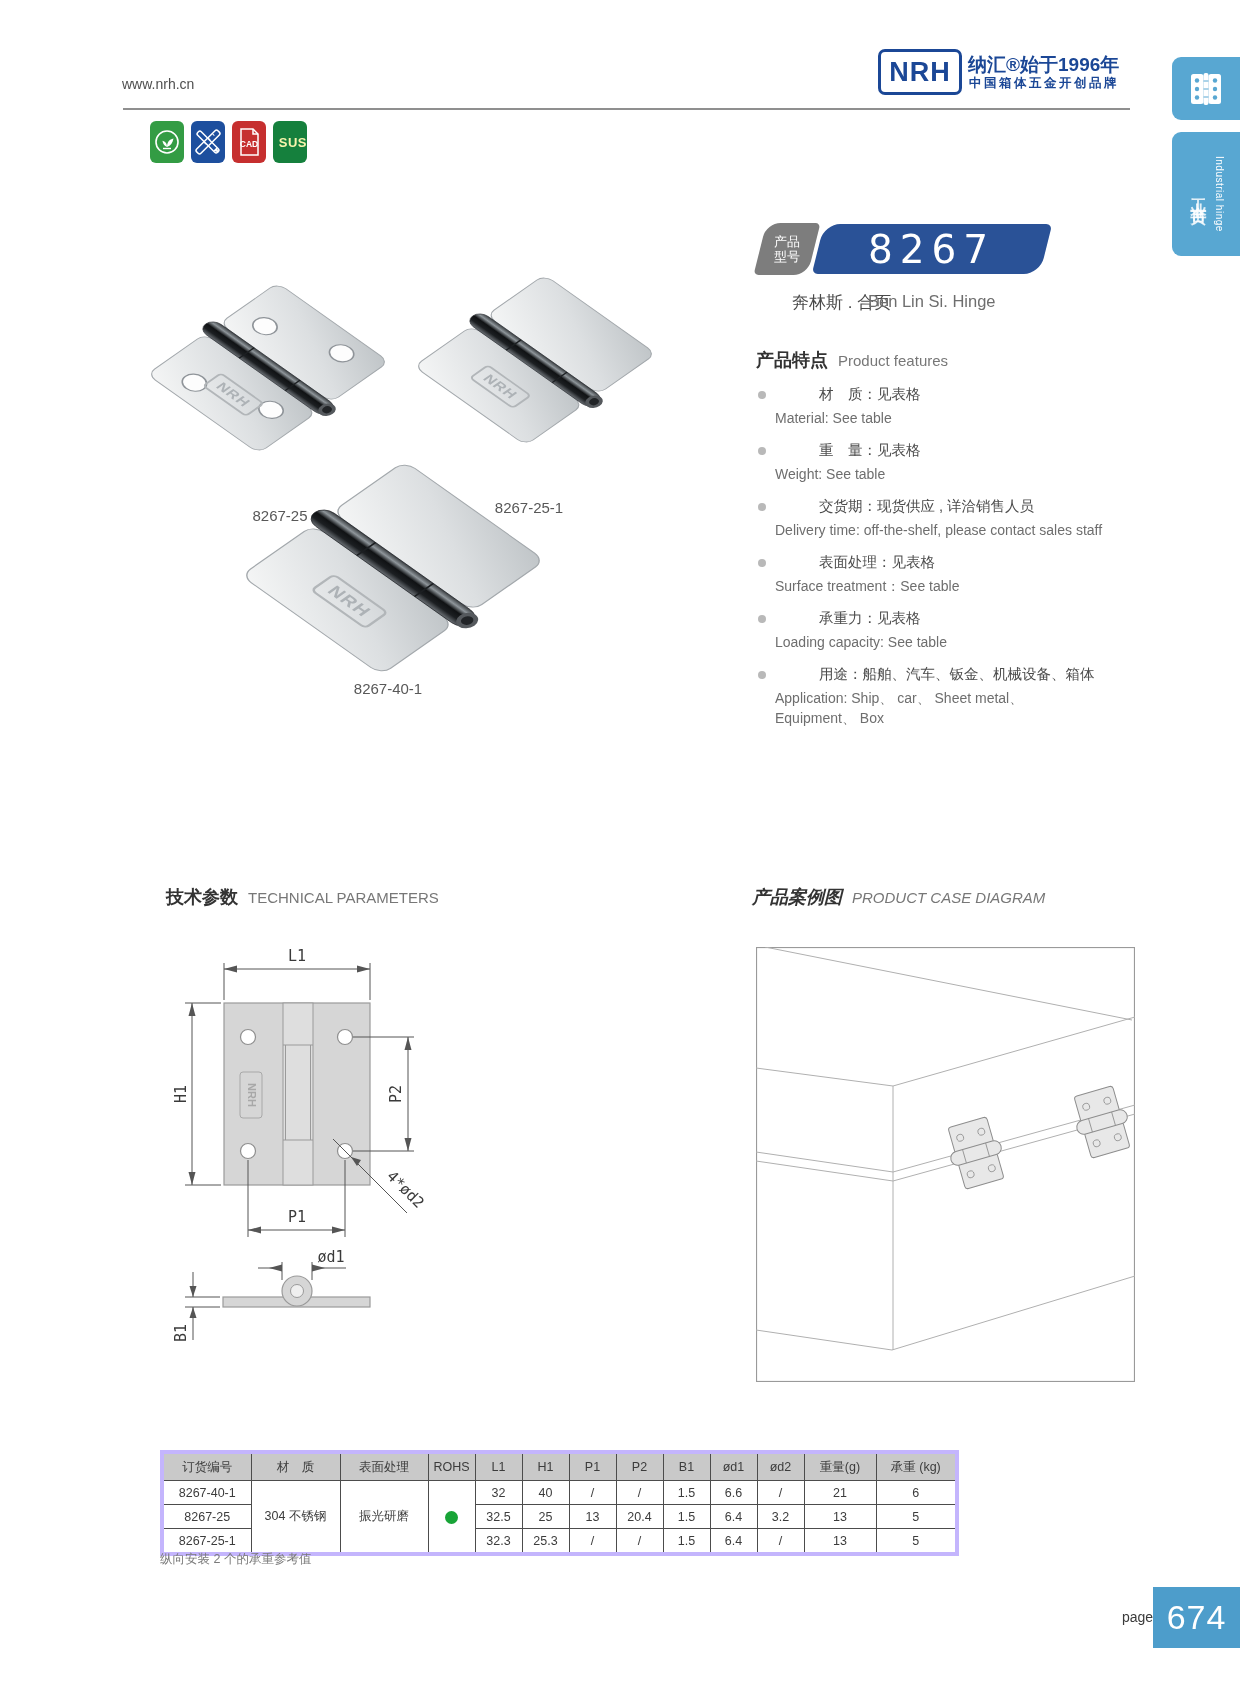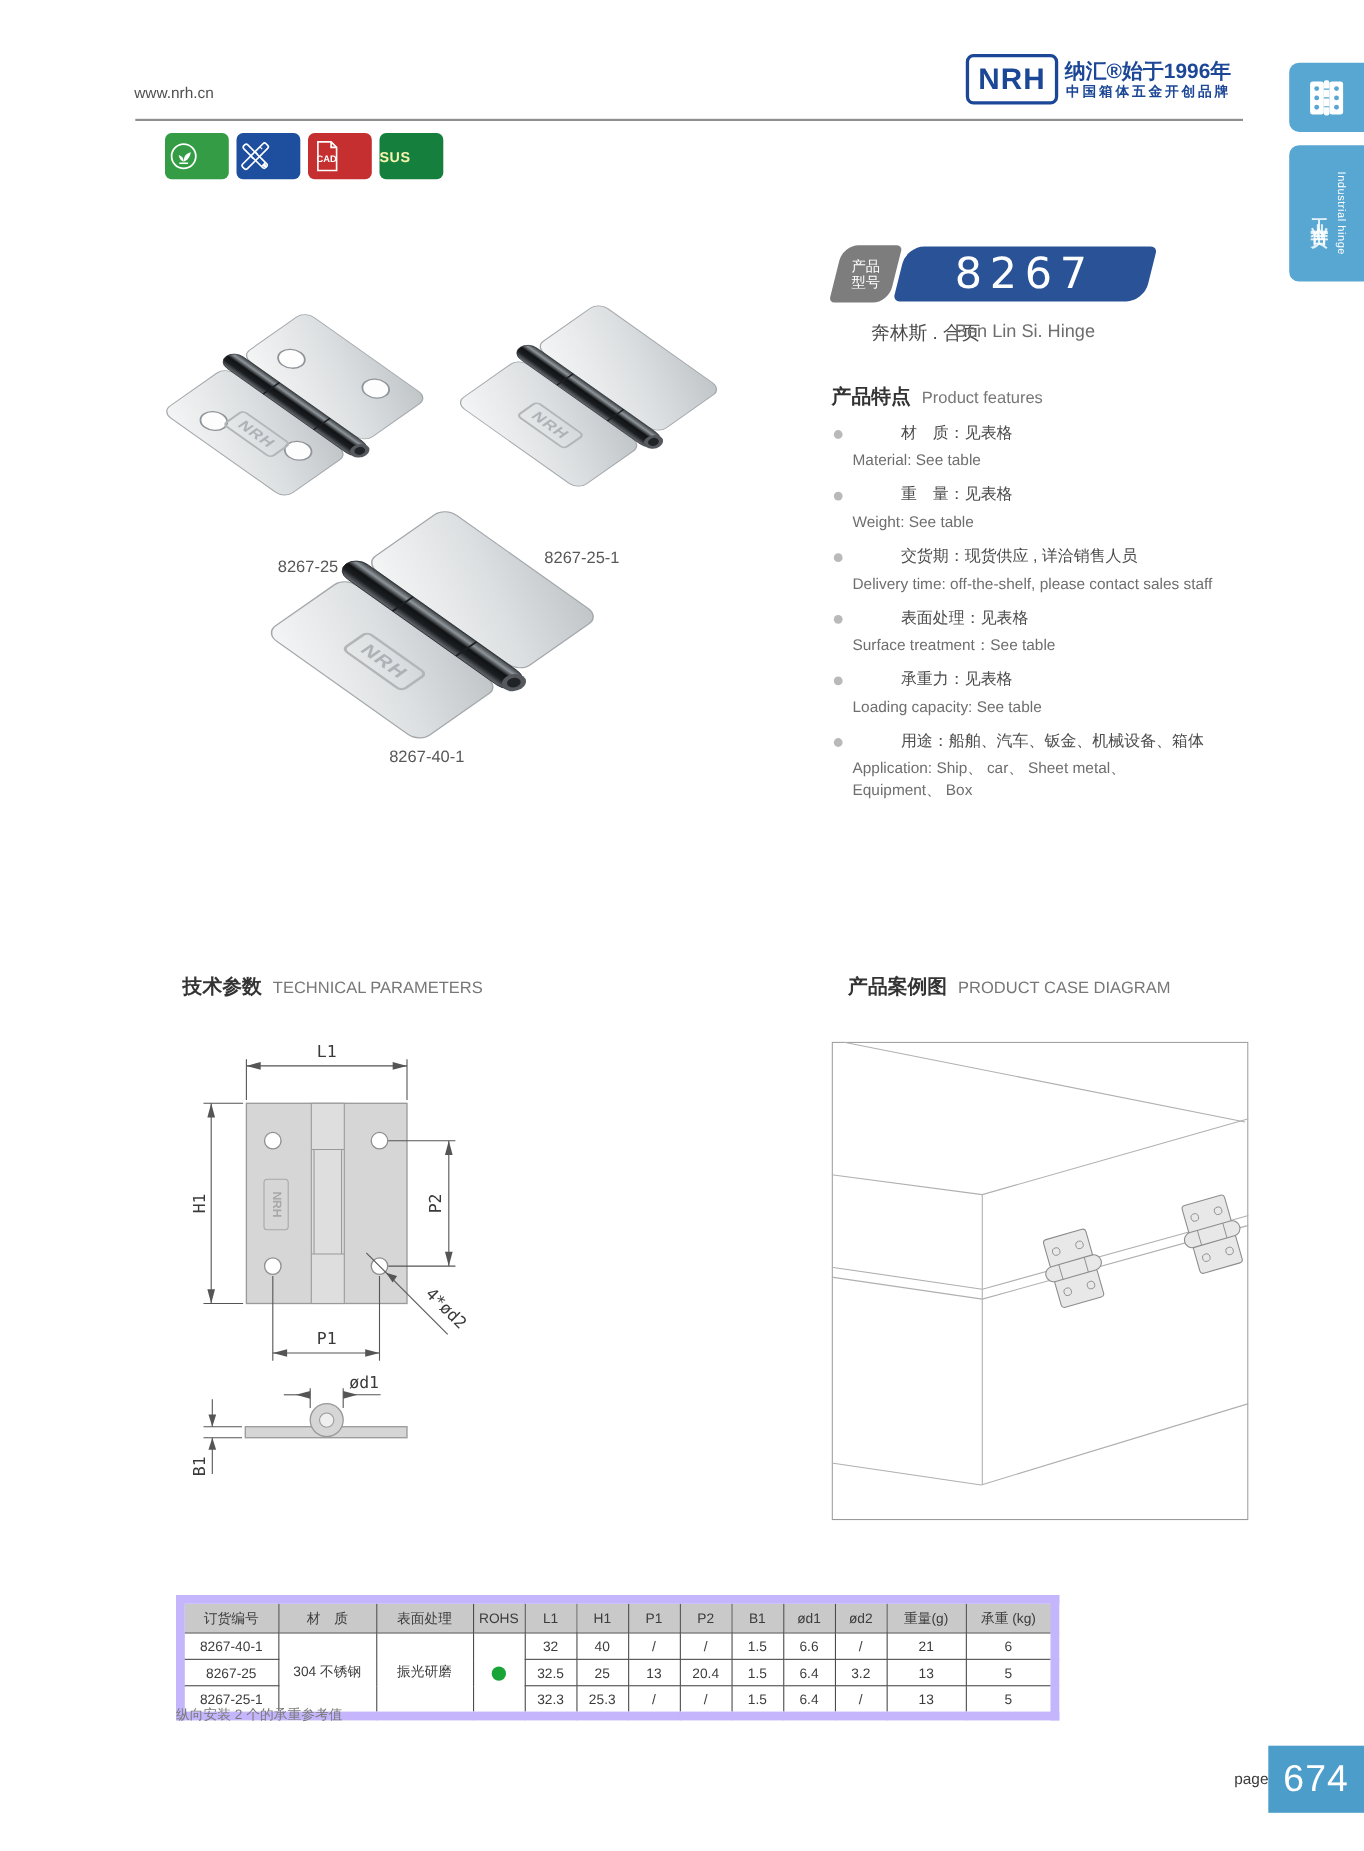--- a/index.html
+++ b/index.html
@@ -10,21 +10,21 @@
   .site-url{position:absolute;left:122px;top:76px;font-size:14px;color:#4f4f4f;}
   .header-rule{position:absolute;left:123px;top:108px;width:1007px;height:2px;background:#8f8f8f;}
   .logo-box{position:absolute;left:878px;top:49px;width:78px;height:40px;border:3px solid #1b4796;
             border-radius:7px;display:flex;align-items:center;justify-content:center;}
   .logo-text{font-size:27px;font-weight:bold;color:#1b4796;letter-spacing:1px;font-family:"Liberation Sans",sans-serif;}
   .brand-top{position:absolute;left:968px;top:52px;font-size:19px;font-weight:bold;color:#1b4796;}
   .brand-bottom{position:absolute;left:969px;top:75px;font-size:12.5px;font-weight:bold;color:#1b4796;letter-spacing:2.5px;}
 
   
   .cert-row{position:absolute;left:150px;top:121px;display:flex;gap:7px;}
-  .cert{width:58px;height:42px;border-radius:6px;display:flex;align-items:center;justify-content:flex-start;}
+  .cert{width:34px;height:42px;border-radius:6px;display:flex;align-items:center;justify-content:flex-end;}
   .cert.green{background:#339c44;}
   .cert.blue{background:#1d4f9e;}
   .cert.red{background:#c62f2f;}
   .cert.yellow{background:#15803d;}
   .cert .sus{font-size:13px;font-weight:bold;color:#f8f4ad;letter-spacing:.5px;}
 
   
   .tab1{position:absolute;left:1172px;top:57px;width:68px;height:63px;background:#58a7d2;
         border-radius:9px 0 0 9px;display:flex;align-items:center;justify-content:center;}
   .tab2{position:absolute;left:1172px;top:132px;width:68px;height:124px;background:#58a7d2;
@@ -50,21 +50,21 @@
   .sec-title-cn{font-size:18px;font-weight:bold;color:#333;}
   .sec-title-en{font-size:15px;color:#777;margin-left:10px;font-weight:normal;}
   .feat-item{position:relative;padding-left:19px;margin-top:12px;}
   .feat-item .dot{position:absolute;left:2px;top:7px;width:8px;height:8px;border-radius:50%;background:#b9b9b9;}
   .feat-cn{font-size:14.5px;color:#4c4c4c;line-height:21px;margin-left:44px;}
   .feat-en{font-size:14px;color:#6e6e6e;line-height:20px;margin-top:3px;}
   .feat-en.wrap{max-width:330px;}
 
   
   .tech-title{position:absolute;left:166px;top:885px;}
-  .case-title{position:absolute;left:771px;top:885px;}
+  .case-title{position:absolute;left:752px;top:885px;font-style:italic;}
 
   
   .dim{stroke:#555;stroke-width:1;fill:none;}
   .dimtext{font-family:"DejaVu Sans Mono","Liberation Mono",monospace;font-size:15px;fill:#3a3a3a;}
   .plate{fill:#d6d6d6;stroke:#9a9a9a;stroke-width:1.2;}
   .thin{stroke:#9a9a9a;stroke-width:1;fill:none;}
   .hole{fill:#ffffff;stroke:#8f8f8f;stroke-width:1.2;}
   .caseline{stroke:#b0b0b0;stroke-width:1;fill:none;}
   .caseframe{fill:none;stroke:#9a9a9a;stroke-width:1.2;}
   .chinge{fill:#e8e8e8;stroke:#8d8d8d;stroke-width:1;}
@@ -73,21 +73,21 @@
   
   .leaf{fill:url(#leafGrad);stroke:#a3a8ac;stroke-width:1;}
   .barrel{fill:url(#barrelGrad);stroke:#23262a;stroke-width:.6;}
   .kline{stroke:#1c1f22;stroke-width:1.4;}
   .phole{fill:#fdfdfd;stroke:#8f9499;stroke-width:1.5;}
   .stampbox{fill:none;stroke:#b2b6b9;stroke-width:2;}
   .stamptext{font-size:15px;font-weight:bold;fill:#adb2b6;letter-spacing:1px;font-family:"Liberation Sans",sans-serif;}
 
   
   .spec-table{position:absolute;left:160px;top:1450px;border-collapse:collapse;table-layout:fixed;
-              font-size:12.5px;color:#3c3c3c;border:8px solid #c4b5fd;}
+              font-size:12.5px;color:#3c3c3c;border:4px solid #c4b5fd;}
   .spec-table th,.spec-table td{border:1px solid #4c4c4c;text-align:center;padding:0 2px;overflow:hidden;white-space:nowrap;}
   .spec-table th{background:#c9c9c9;font-weight:normal;height:26px;}
   .spec-table td{height:23px;background:#fff;}
   .rohs-dot{display:inline-block;width:13px;height:13px;border-radius:50%;background:#18a437;vertical-align:middle;}
   .table-note{position:absolute;left:160px;top:1551px;font-size:12.5px;color:#7a7a7a;}
 
   
   .page-word{position:absolute;left:1122px;top:1609px;font-size:14px;color:#3a3a3a;}
   .page-box{position:absolute;left:1153px;top:1587px;width:87px;height:61px;background:#4d9dcb;
             display:flex;align-items:center;justify-content:center;}

